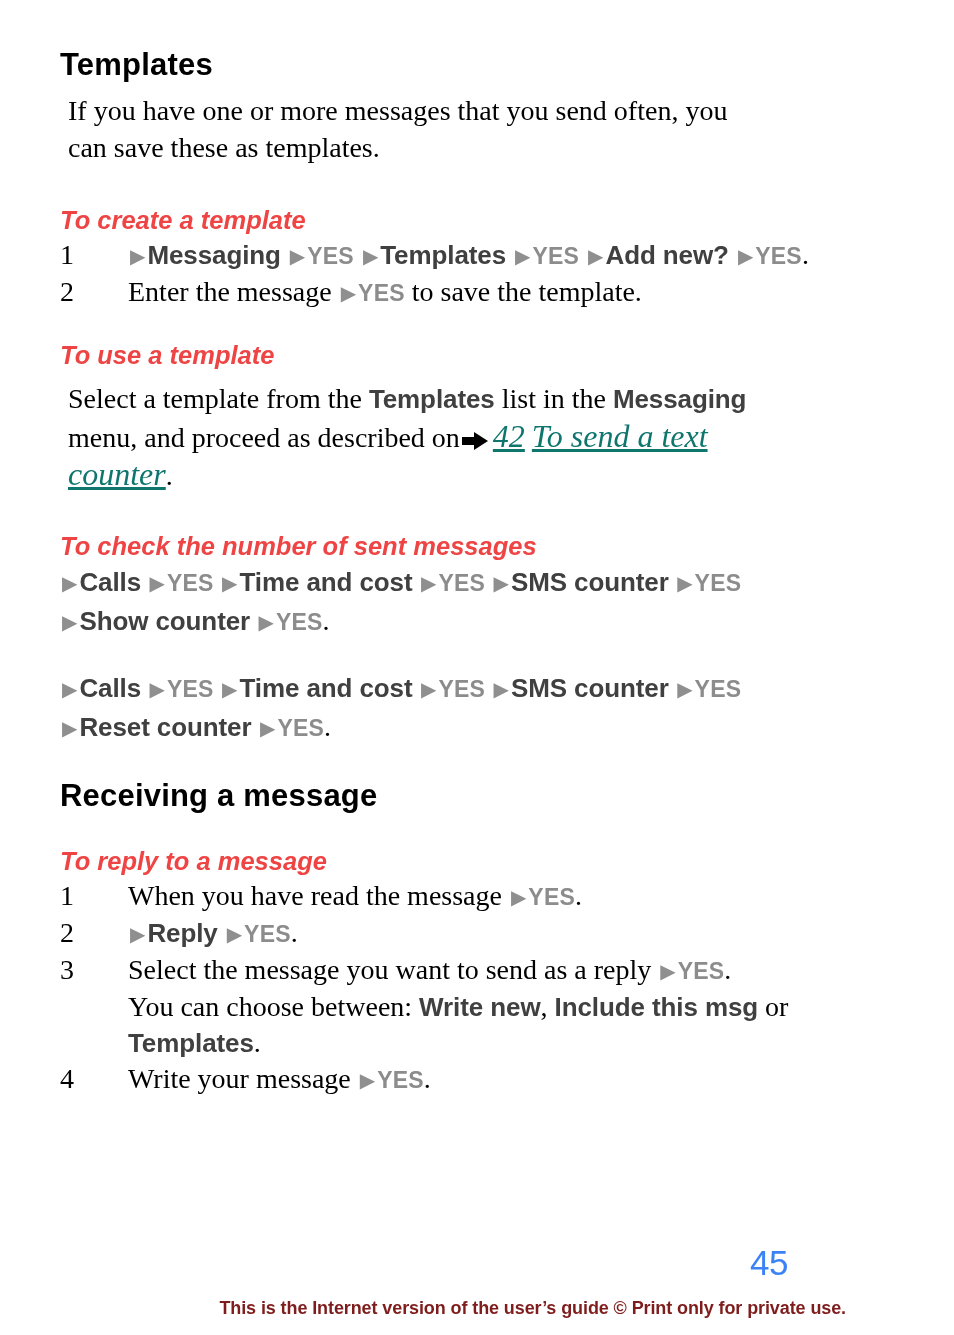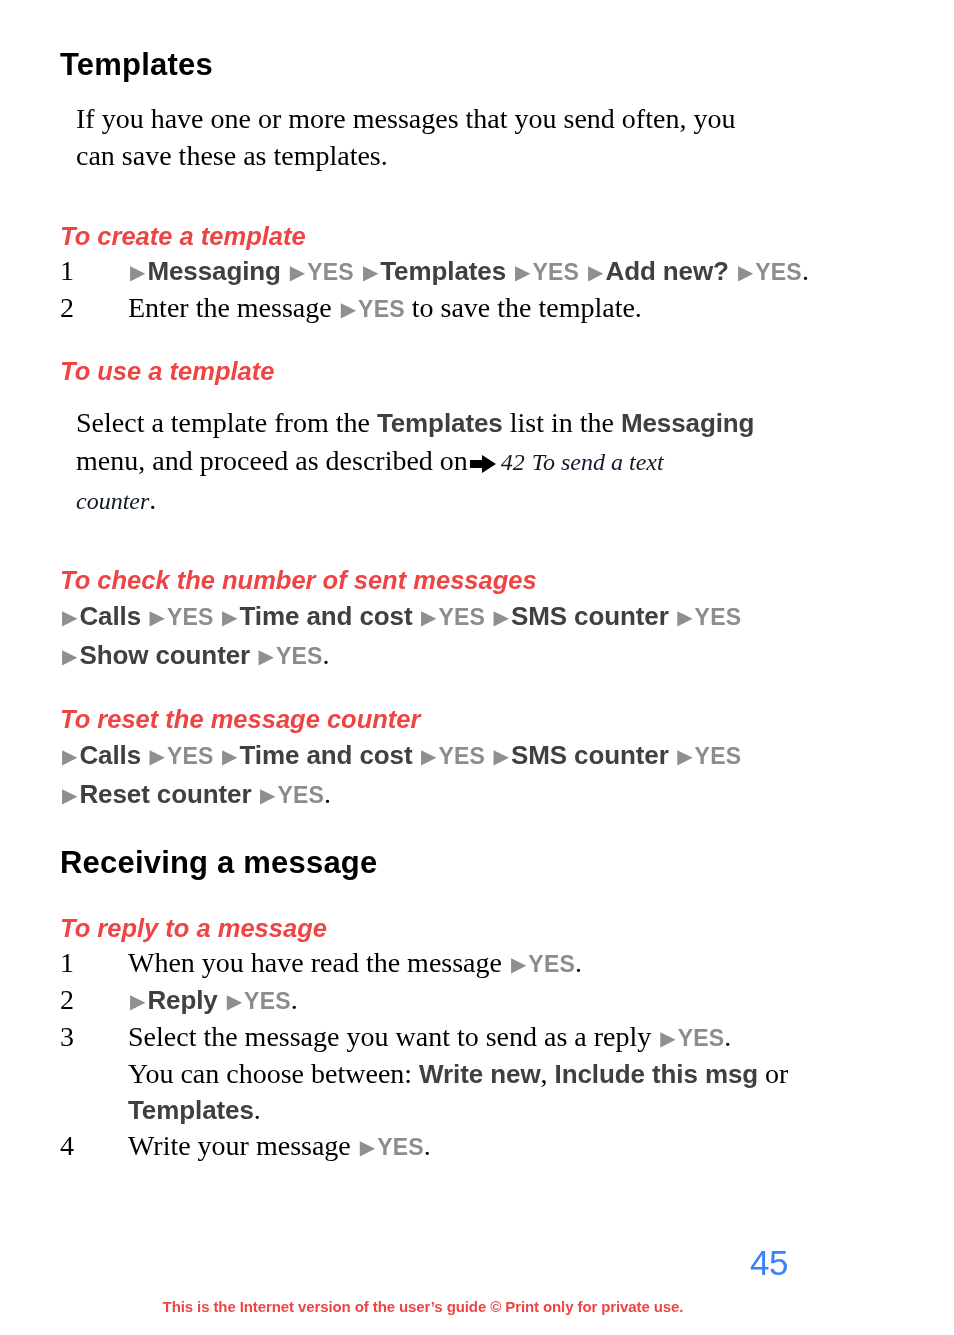--- a/index.html
+++ b/index.html
@@ -49,21 +49,21 @@
     color: #ef4444;
     margin: 0;
   }
 
   
   .para {
     font-family: "Liberation Serif", "DejaVu Serif", serif;
     font-size: 28px;
     line-height: 37px;
     color: #000;
-    margin: 16px;
+    margin: 8px;
   }
 
   
   .sp-after-para { height: 30px; }
   .sp-section    { height: 28px; }
 
   
   .ui {
     font-family: "Liberation Sans", "DejaVu Sans", sans-serif;
     font-weight: bold;
@@ -140,45 +140,46 @@
     position: absolute;
     left: 12px; top: 0;
     width: 0; height: 0;
     border-top: 9px solid transparent;
     border-bottom: 9px solid transparent;
     border-left: 14px solid #000;
   }
   .xref-txt {
     font-family: "Liberation Serif", "DejaVu Serif", serif;
     font-style: italic;
-    font-size: 24px;
-    color: #0f172a;
+    font-size: 32px;
+    color: #0f766e;
+    text-decoration: underline;
   }
 
   
   .pagenum {
     position: absolute;
     right: 58px;
     top: 1243px;
     font-family: "Liberation Sans", "DejaVu Sans", sans-serif;
     font-weight: normal;
     font-size: 35px;
     color: #3b82f6;
     letter-spacing: -0.5px;
   }
   .footer {
     position: absolute;
     left: 0;
     right: 0;
     top: 1298px;
-    text-align: center;
-    font-family: "Liberation Sans", "DejaVu Sans", sans-serif;
-    font-weight: bold;
-    font-size: 15px;
-    color: #ef4444;
+    text-align: right;
+    font-family: "Liberation Sans", "DejaVu Sans", sans-serif;
+    font-weight: bold;
+    font-size: 18px;
+    color: #7f1d1d;
     letter-spacing: -0.1px;
   }
 </style>
 </head>
 <body>
 
 <div class="page">
   <div class="content">
 
     <h1 class="h1">Templates</h1>
@@ -231,21 +232,20 @@
       <span class="tri">▶</span><span class="ui">SMS counter</span>
       <span class="tri">▶</span><span class="ui-sm">YES</span>
     </p>
     <p class="para navline">
       <span class="tri">▶</span><span class="ui">Show counter</span>
       <span class="tri">▶</span><span class="ui-sm">YES</span><span class="blk">.</span>
     </p>
 
     <div class="sp-section"></div>
 
-    <h2 class="h2">To reset the message counter</h2>
     <p class="para navline">
       <span class="tri">▶</span><span class="ui">Calls</span>
       <span class="tri">▶</span><span class="ui-sm">YES</span>
       <span class="tri">▶</span><span class="ui">Time and cost</span>
       <span class="tri">▶</span><span class="ui-sm">YES</span>
       <span class="tri">▶</span><span class="ui">SMS counter</span>
       <span class="tri">▶</span><span class="ui-sm">YES</span>
     </p>
     <p class="para navline">
       <span class="tri">▶</span><span class="ui">Reset counter</span>

